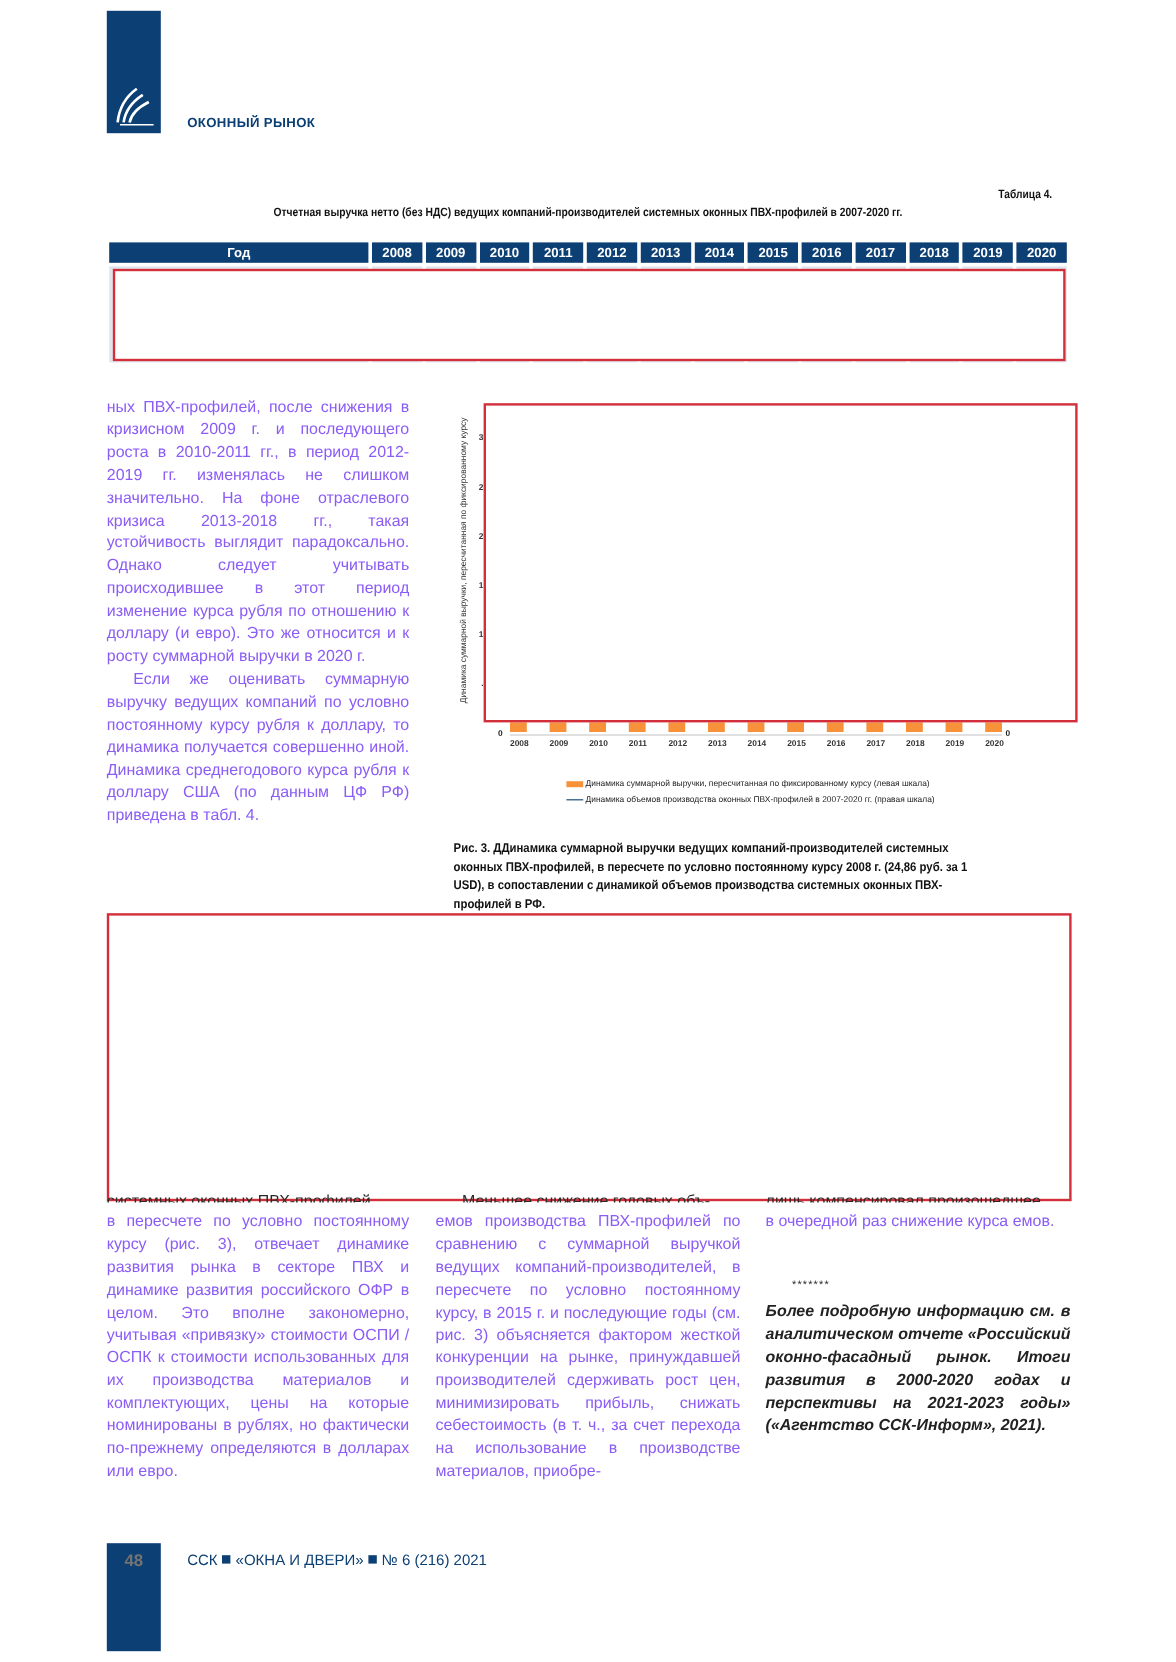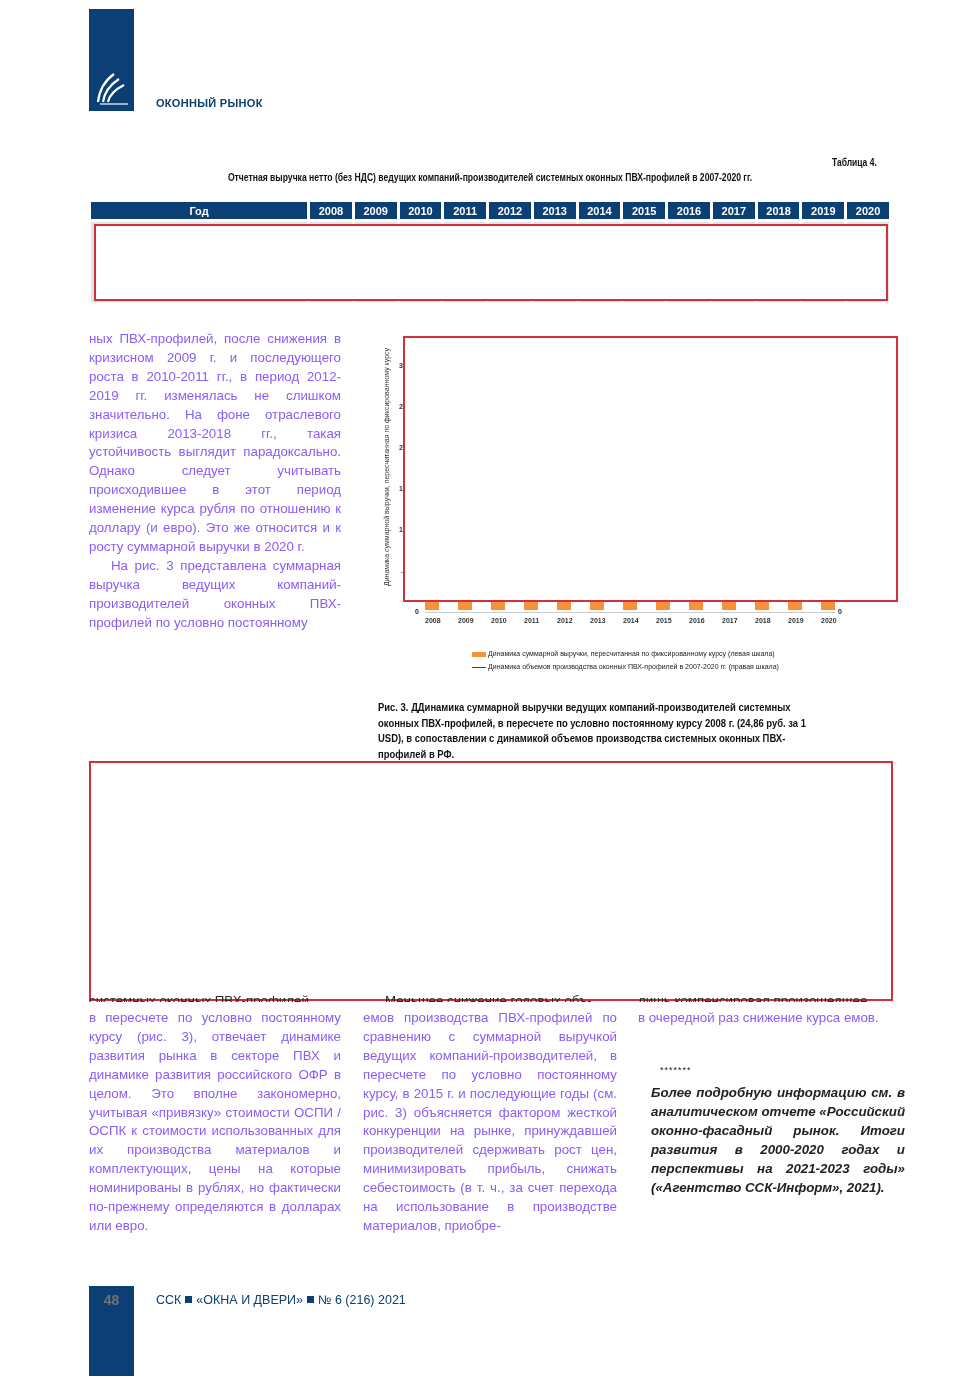--- a/index.html
+++ b/index.html
@@ -38,21 +38,21 @@
   .legend { left:472px; top:647px; font-size:7px; color:#222; line-height:13px; }
   .legend .sw-bar { display:inline-block; width:14px; height:5px; background:#f7923a; vertical-align:middle; margin-right:2px; }
   .legend .sw-line { display:inline-block; width:14px; height:1px; background:#1f4e79; vertical-align:middle; margin-right:2px; }
   .caption { left:378px; top:700px; width:505px; font-size:10.5px; font-weight:bold; line-height:15.5px; color:#111; transform:scaleX(0.9); transform-origin:left; }
   .r3 { left:89px; top:761px; width:800px; height:236px; }
   .cut { font-size:13.3px; color:#2a2a2a; top:992px; line-height:14px; height:8px; overflow:hidden;text-decoration:underline; }
   .col1-bot { left:89px; top:1009px; width:252px; }
   .col2-bot { left:363px; top:1009px; width:254px; }
   .col3-bot { left:638px; top:1009px; width:254px; }
   .stars { left:660px; top:1065px; font-size:9px; color:#222; letter-spacing:1px; }
-  .italic-note { left:638px; top:1084px; width:254px; font-size:13.3px; line-height:18.9px; font-style:italic; font-weight:bold; color:#222; text-align:justify;margin-left:13px; }
+  .italic-note { left:638px; top:1084px; width:254px; font-size:13.3px; line-height:18.9px; font-style:italic; font-weight:bold; color:#222; text-align:justify; }
   .foot-bar { left:89px; top:1286px; width:45px; height:90px; background:#0c3f73; }
   .page-num { left:89px; top:1292px; width:45px; text-align:center; color:#737373; font-weight:bold; font-size:14px; }
   .foot-text { left:156px; top:1293px; font-size:12.5px; color:#0c3f73;text-align:center; }
   .sq { display:inline-block; width:7px; height:7px; background:#0c3f73; margin:0 4px; vertical-align:1px; }
 </style>
 </head>
 <body>
 
 <div class="abs brand-bar"></div>
 <svg class="abs brand-logo" viewBox="0 0 36 42">
@@ -96,21 +96,21 @@
     <div></div>
     <div></div>
     <div></div>
     <div></div>
     <div></div>
 </div>
 <div class="abs redact r1"></div>
 
 <div class="abs col-text col1-top">
   <p>ных ПВХ-профилей, после снижения в кризисном 2009 г. и последующего роста в 2010-2011 гг., в период 2012-2019 гг. изменялась не слишком значительно. На фоне отраслевого кризиса 2013-2018 гг., такая устойчивость выглядит парадоксально. Однако следует учитывать происходившее в этот период изменение курса рубля по отношению к доллару (и евро). Это же относится и к росту суммарной выручки в 2020 г.</p>
-  <p class="indent">На рис. 3 представлена суммарная выручка ведущих компаний-производителей оконных ПВХ-профилей по условно постоянному</p>
+  <p class="indent">Если же оценивать суммарную выручку ведущих компаний по условно постоянному курсу рубля к доллару, то динамика получается совершенно иной. Динамика среднегодового курса рубля к доллару США (по данным ЦФ РФ) приведена в табл. 4.</p>
 </div>
 
 <div class="abs ylabel">
   <span>Динамика суммарной выручки, пересчитанная по фиксированному курсу</span>
 </div>
 <div class="abs ytick" style="left:399px;top:362px;">3</div>
 <div class="abs ytick" style="left:399px;top:403px;">2</div>
 <div class="abs ytick" style="left:399px;top:444px;">2</div>
 <div class="abs ytick" style="left:399px;top:485px;">1</div>
 <div class="abs ytick" style="left:399px;top:526px;">1</div>

